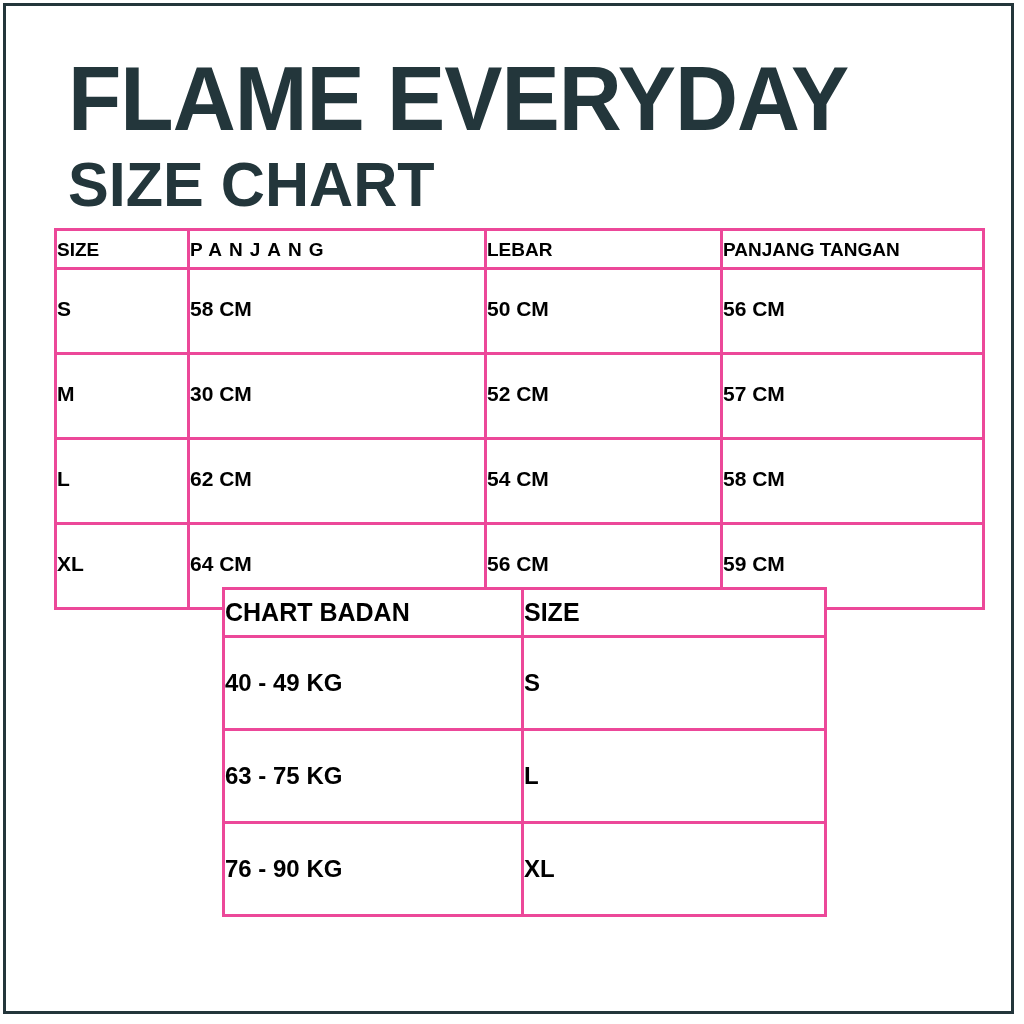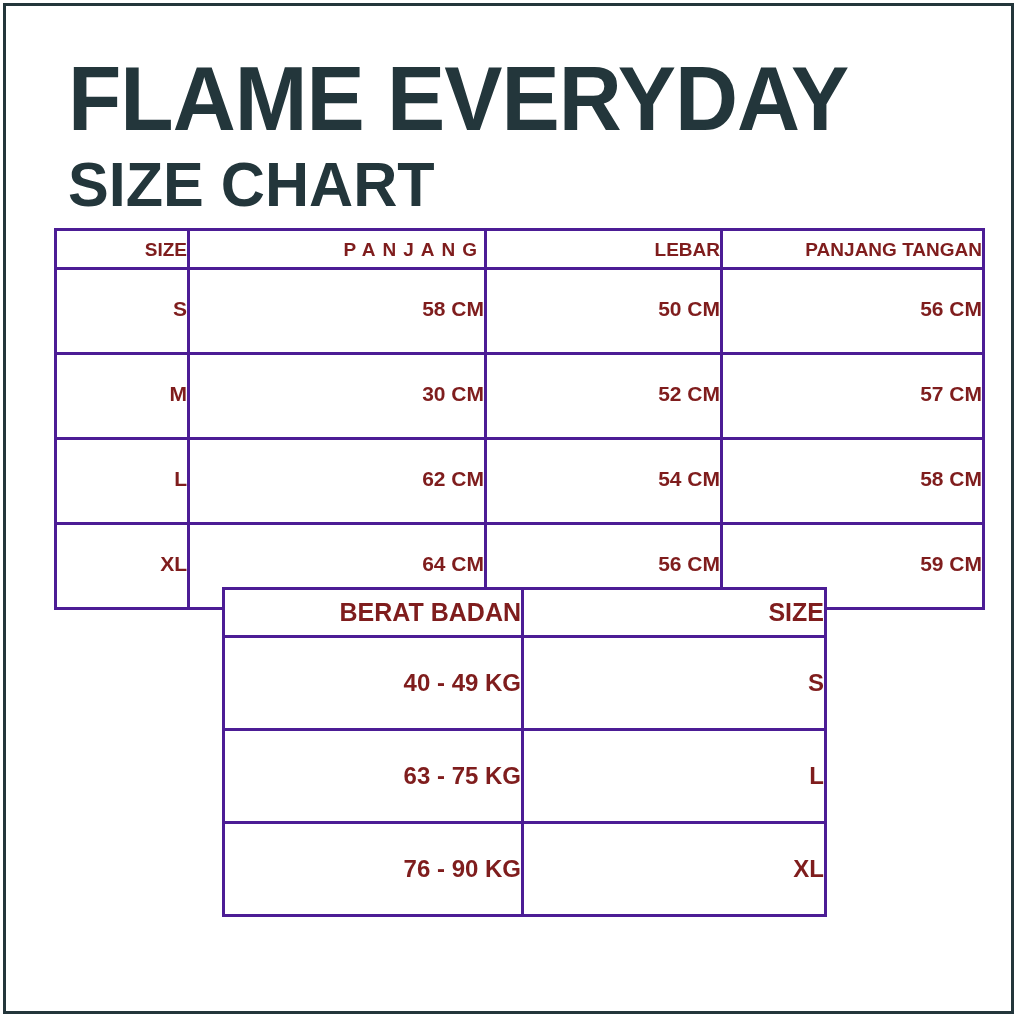--- a/index.html
+++ b/index.html
@@ -64,24 +64,24 @@
   }
 
   
   table.chart {
     position: absolute;
     border-collapse: collapse;
     table-layout: fixed;
     color: #23363b;
   }
   table.chart td, table.chart th {
-    border: 3px solid #4c1d95;
-    text-align: right;
+    border: 3px solid #ec4899;
+    text-align: left;
     font-weight: bold;
-    color: #7f1d1d;
+    color: #000000;
     background: #ffffff;
     padding: 0;
   }
 
   
   #measurement-table {
     left: 48px;
     top: 222px;
     width: 928px;
   }
@@ -180,21 +180,21 @@
       </tbody>
     </table>
 
     <table class="chart" id="weight-table">
       <colgroup>
         <col class="col-berat">
           <col class="col-size">
       </colgroup>
       <thead>
         <tr>
-          <th>BERAT BADAN</th>
+          <th>CHART BADAN</th>
           <th>SIZE</th>
         </tr>
       </thead>
       <tbody>
         <tr>
           <td>40 - 49 KG</td>
           <td>S</td>
         </tr>
         <tr>
           <td>63 - 75 KG</td>

